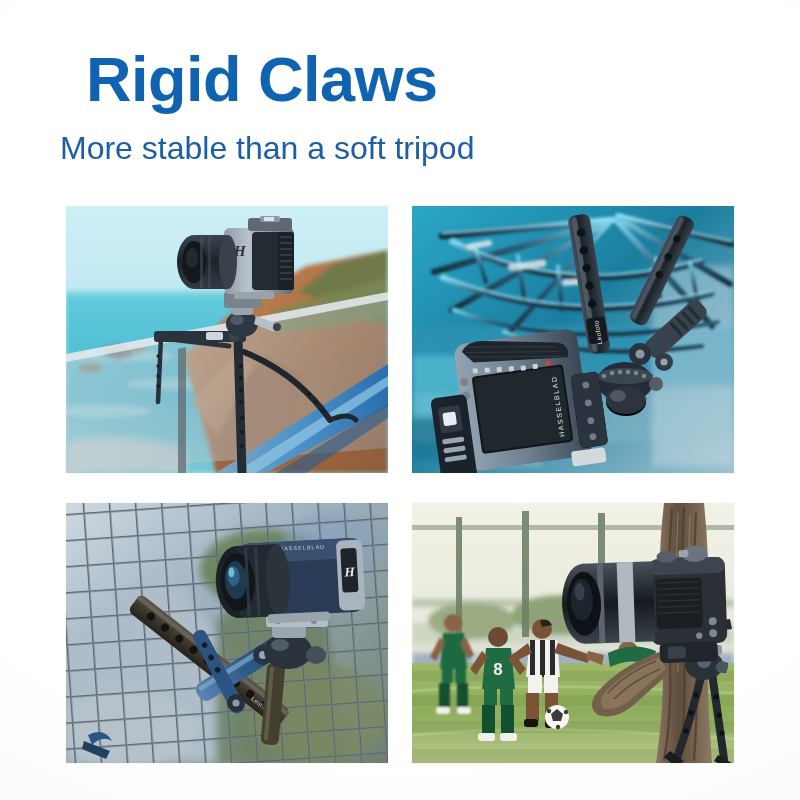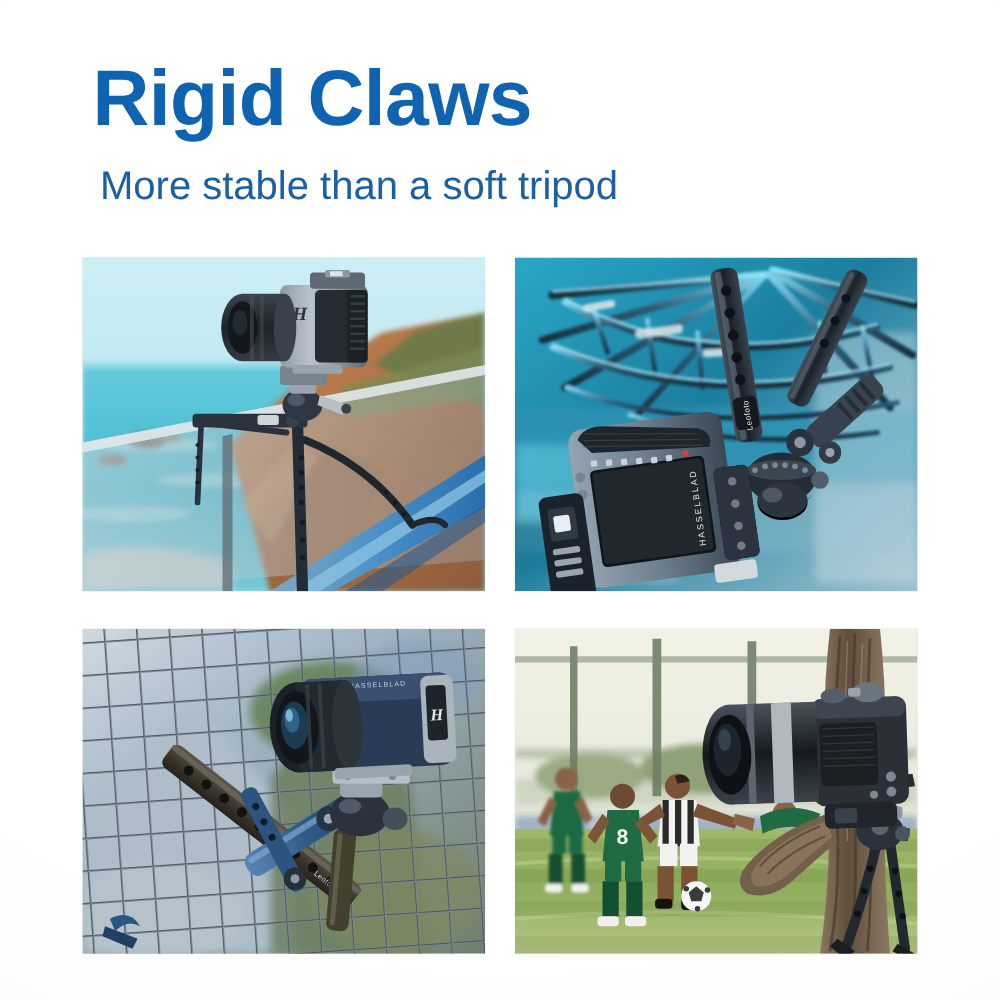--- a/index.html
+++ b/index.html
@@ -12,30 +12,30 @@
     position:relative;
   }
   .page{
     position:absolute;inset:0;
     background:
       radial-gradient(120% 90% at 50% 42%, #ffffff 0%, #ffffff 58%, #fbfbfc 80%, #f4f5f7 100%);
   }
 
   
   .headline{
-    position:absolute;left:74px;top:47px;
+    position:absolute;left:86px;top:47px;
     font-size:63px;line-height:1.02;
     font-weight:bold;
     letter-spacing:-0.5px;
     color:#1063b0;
     white-space:nowrap;
     text-align:right;
   }
   .subtitle{
-    position:absolute;left:80px;top:129px;
+    position:absolute;left:60px;top:129px;
     font-size:32px;line-height:1.2;
     font-weight:normal;
     color:#1c5fa4;
     white-space:nowrap;
   }
 
   
   .grid{
     position:absolute;left:66px;top:206px;
     width:668px;height:557px;

